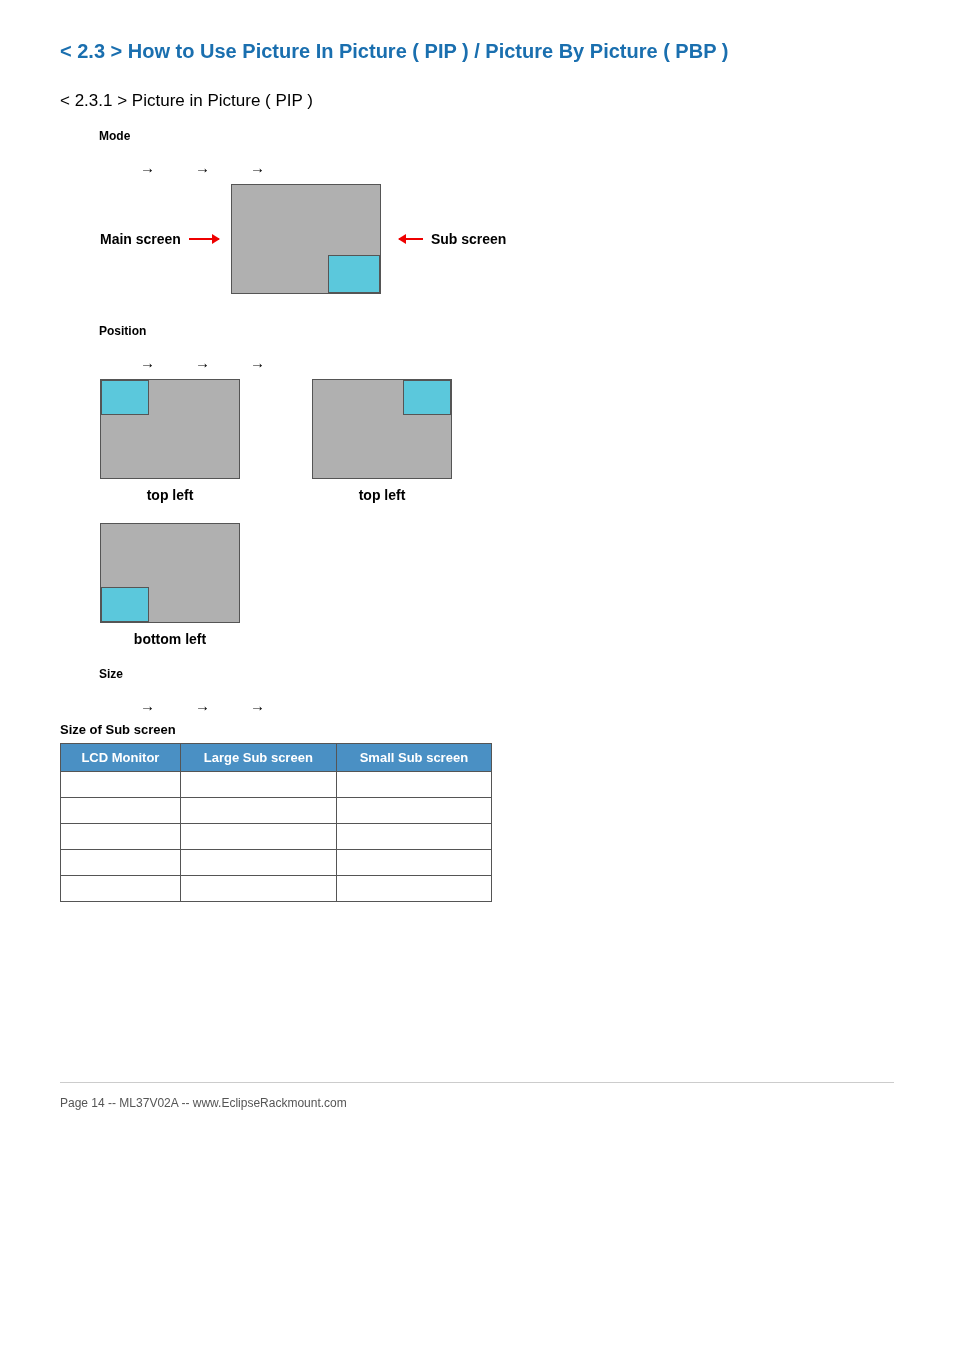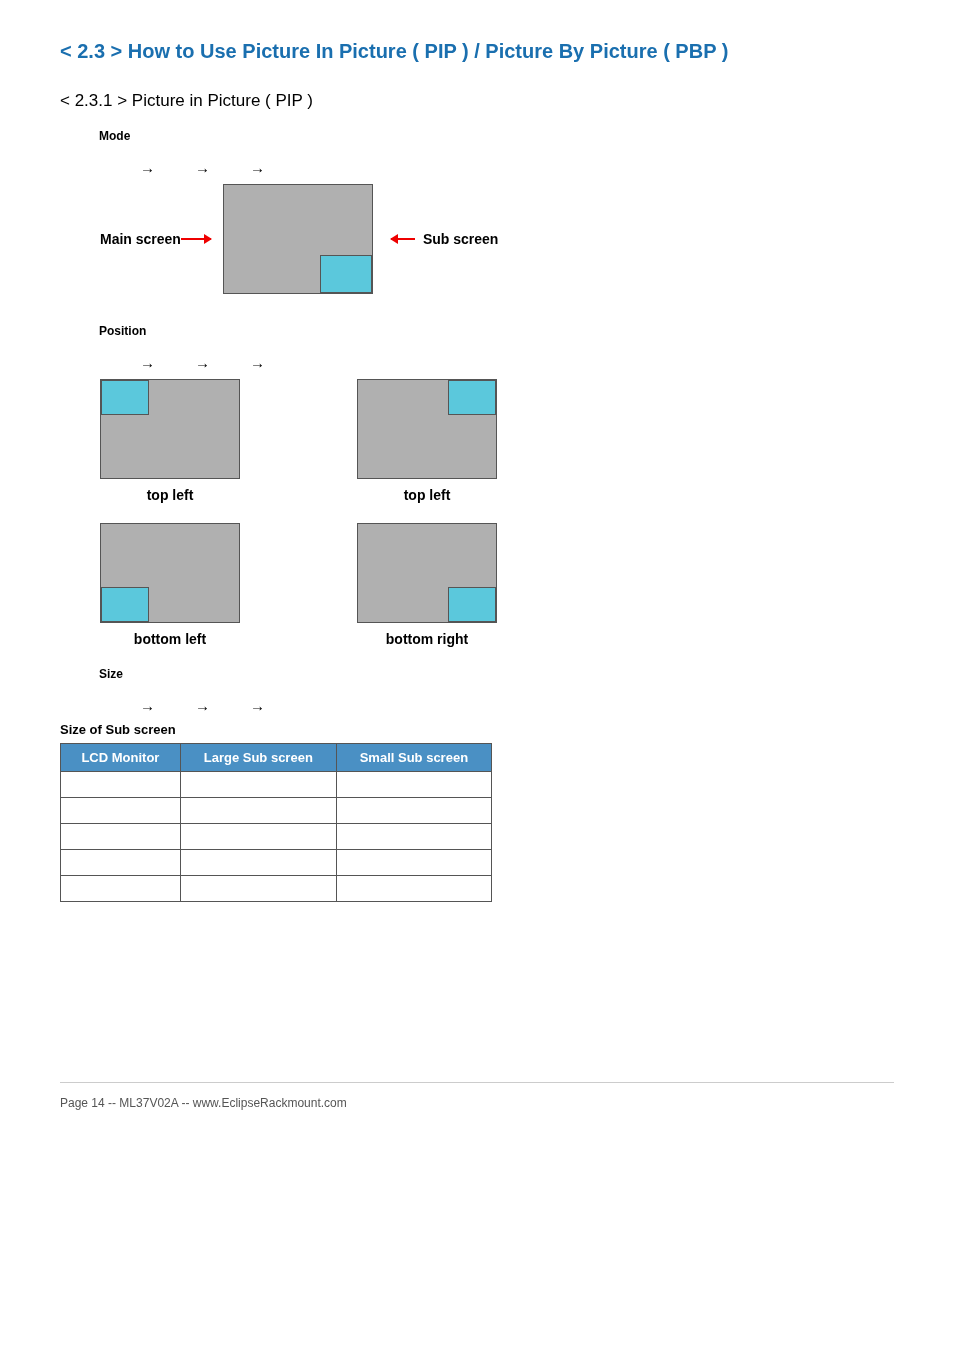--- a/index.html
+++ b/index.html
@@ -51,20 +51,21 @@
       margin-left: 40px;
       margin-bottom: 30px;
       gap: 0;
     }
 
     .main-screen-label {
       font-weight: bold;
       font-size: 14px;
       display: flex;
       align-items: center;
+      gap: 8px;
       margin-right: 12px;
     }
 
     .arrow-right {
       display: inline-block;
       width: 30px;
       height: 2px;
       background: #e00;
       position: relative;
     }
@@ -127,21 +128,21 @@
     }
 
     
     .position-section {
       margin-top: 20px;
       margin-bottom: 20px;
     }
 
     .position-diagrams-row {
       display: flex;
-      gap: 117px;
+      gap: 72px;
       margin-left: 40px;
       margin-bottom: 20px;
     }
 
     .position-item {
       display: flex;
       flex-direction: column;
       align-items: center;
     }
 
@@ -280,26 +281,20 @@
     </div>
   </div>
 
   <div class="position-diagrams-row">
     <div class="position-item">
       <div class="position-box">
         <div class="pos-sub-bl"></div>
       </div>
       <span class="position-label">bottom left</span>
     </div>
-    <div class="position-item">
-      <div class="position-box">
-        <div class="pos-sub-br"></div>
-      </div>
-      <span class="position-label">bottom right</span>
-    </div>
   </div>
 </div>
 
 <div class="size-section">
   <div class="sub-section-label">Size</div>
 
   <div class="arrows-row">
     <span class="black-arrow">→</span>
     <span class="black-arrow">→</span>
     <span class="black-arrow">→</span>

